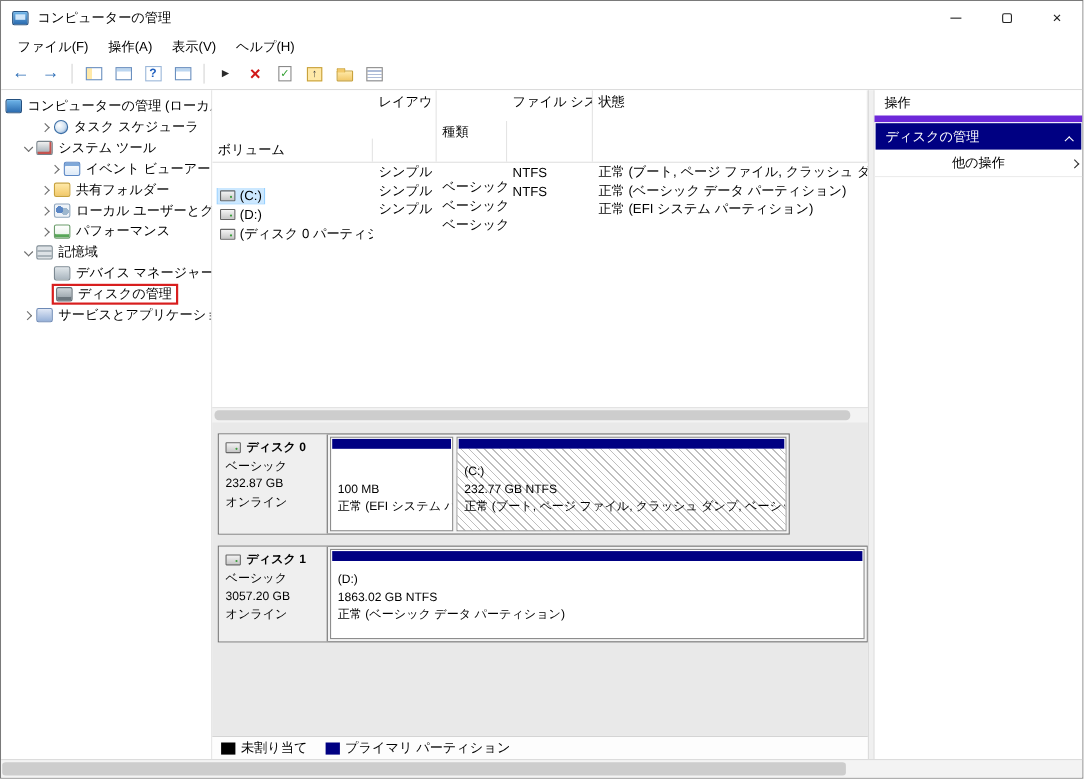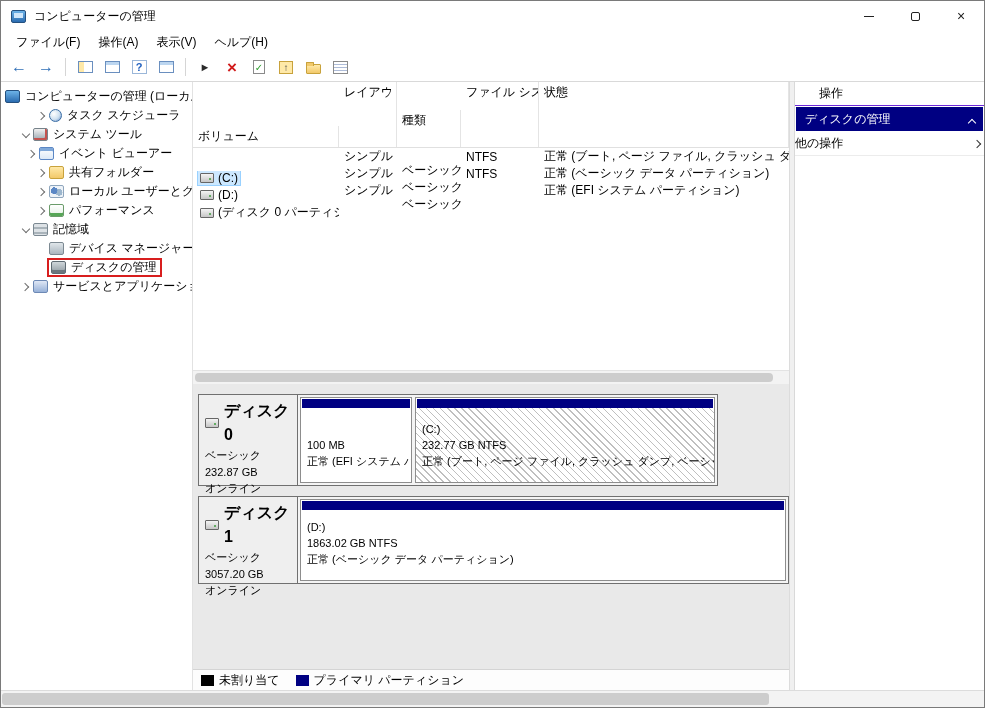--- a/index.html
+++ b/index.html
@@ -112,21 +112,21 @@
     background: #3c9e3c; border-radius: 50%; }
 
   .hscroll { flex: 0 0 14px; background: #f3f3f3; border-top: 1px solid #e3e3e3; position: relative; }
   .hscroll .thumb { position: absolute; left: 2px; top: 2px; height: 9px; width: 97%; background: #cdcdcd; border-radius: 4px; }
 
   
   .disk-area { flex: 1; padding: 10px 6px 4px 5px; overflow: hidden; background: #e9e9e9; }
   .disk-row { display: flex; margin-bottom: 10px; border: 1px solid #707070; background: #f4f4f4; width: max-content; }
   .disk-head { width: 99px; flex: 0 0 99px; border-right: 1px solid #707070; padding: 4px 6px;
     font-size: 11px; line-height: 1.5; background: #efefef; }
-  .disk-head .dname { font-weight: bold; font-size: 16px; display: flex; align-items: center; }
+  .disk-head .dname { font-weight: bold; font-size: 11px; display: flex; align-items: center; }
   .disk-head .ico-drive { margin-right: 5px; }
   .parts { display: flex; padding: 2px; gap: 3px; }
   .partition { border: 1px solid #8d8d8d; background: #fff; display: flex; flex-direction: column; }
   .part-top { flex: 0 0 9px; background: #000082; margin: 1px 1px 0 1px; }
   .part-body { flex: 1; padding: 2px 6px 12px 6px; font-size: 11px; line-height: 1.45;
     white-space: nowrap; overflow: hidden; display: flex; flex-direction: column; justify-content: flex-end; }
   .partition.hatched .part-body { background: repeating-linear-gradient(45deg, #ffffff 0 4px, #bfbfbf 4px 5px); }
   .d0 { height: 92px; }
   .d1 { height: 88px; }
 
@@ -134,25 +134,25 @@
     display: flex; align-items: center; gap: 16px; padding-left: 8px; }
   .legend-item { display: flex; align-items: center; text-align: right; }
   .sq { width: 13px; height: 11px; margin-right: 5px; display: inline-block; }
   .sq-unalloc { background: #000000; }
   .sq-primary { background: #000082; }
 
   
   .splitter { flex: 0 0 5px; background: #f0f0f0; border-left: 1px solid #dcdcdc; }
   .actions { flex: 0 0 190px; width: 190px; background: #fff; border-left: 1px solid #d9d9d9;
     display: flex; flex-direction: column; }
-  .actions-title { flex: 0 0 21px; padding: 3px 24px; border-bottom: 1px solid #6d28d9; }
+  .actions-title { flex: 0 0 21px; padding: 3px 9px; border-bottom: 6px solid #6d28d9; }
   .action-header { flex: 0 0 24px; background: #000082; color: #fff; display: flex; align-items: center;
     padding: 0 9px; margin: 1px 1px 0 1px; }
   .action-header .cr { color: #fff; margin-left: auto; }
-  .action-more { flex: 0 0 25px; display: flex; align-items: center; justify-content: flex-start;
+  .action-more { flex: 0 0 25px; display: flex; align-items: center; justify-content: center;
     position: relative; border-bottom: 1px solid #ececec; }
   .action-more .cr { color: #333; position: absolute; right: 4px; top: 6px; }
 
   
   .bottom-scroll { flex: 0 0 17px; background: #f3f3f3; border-top: 1px solid #dcdcdc; position: relative; }
   .bottom-scroll .thumb { position: absolute; left: 1px; top: 2px; height: 12px; width: 78%;
     background: #cdcdcd; border-radius: 3px; }
 </style>
 </head>
 <body>
@@ -235,21 +235,21 @@
       <div class="tree-item" style="padding-left:34px">
         <span class="cr right"></span>
         <span class="ico ico-clock"></span>
         <span class="tree-lbl">タスク スケジューラ</span>
       </div>
       <div class="tree-item" style="padding-left:18px">
         <span class="cr down"></span>
         <span class="ico ico-systools"></span>
         <span class="tree-lbl">システム ツール</span>
       </div>
-      <div class="tree-item" style="padding-left:24px">
+      <div class="tree-item" style="padding-left:43px">
         <span class="cr right"></span>
         <span class="ico ico-event"></span>
         <span class="tree-lbl">イベント ビューアー</span>
       </div>
       <div class="tree-item" style="padding-left:34px">
         <span class="cr right"></span>
         <span class="ico ico-folder"></span>
         <span class="tree-lbl">共有フォルダー</span>
       </div>
       <div class="tree-item" style="padding-left:34px">

